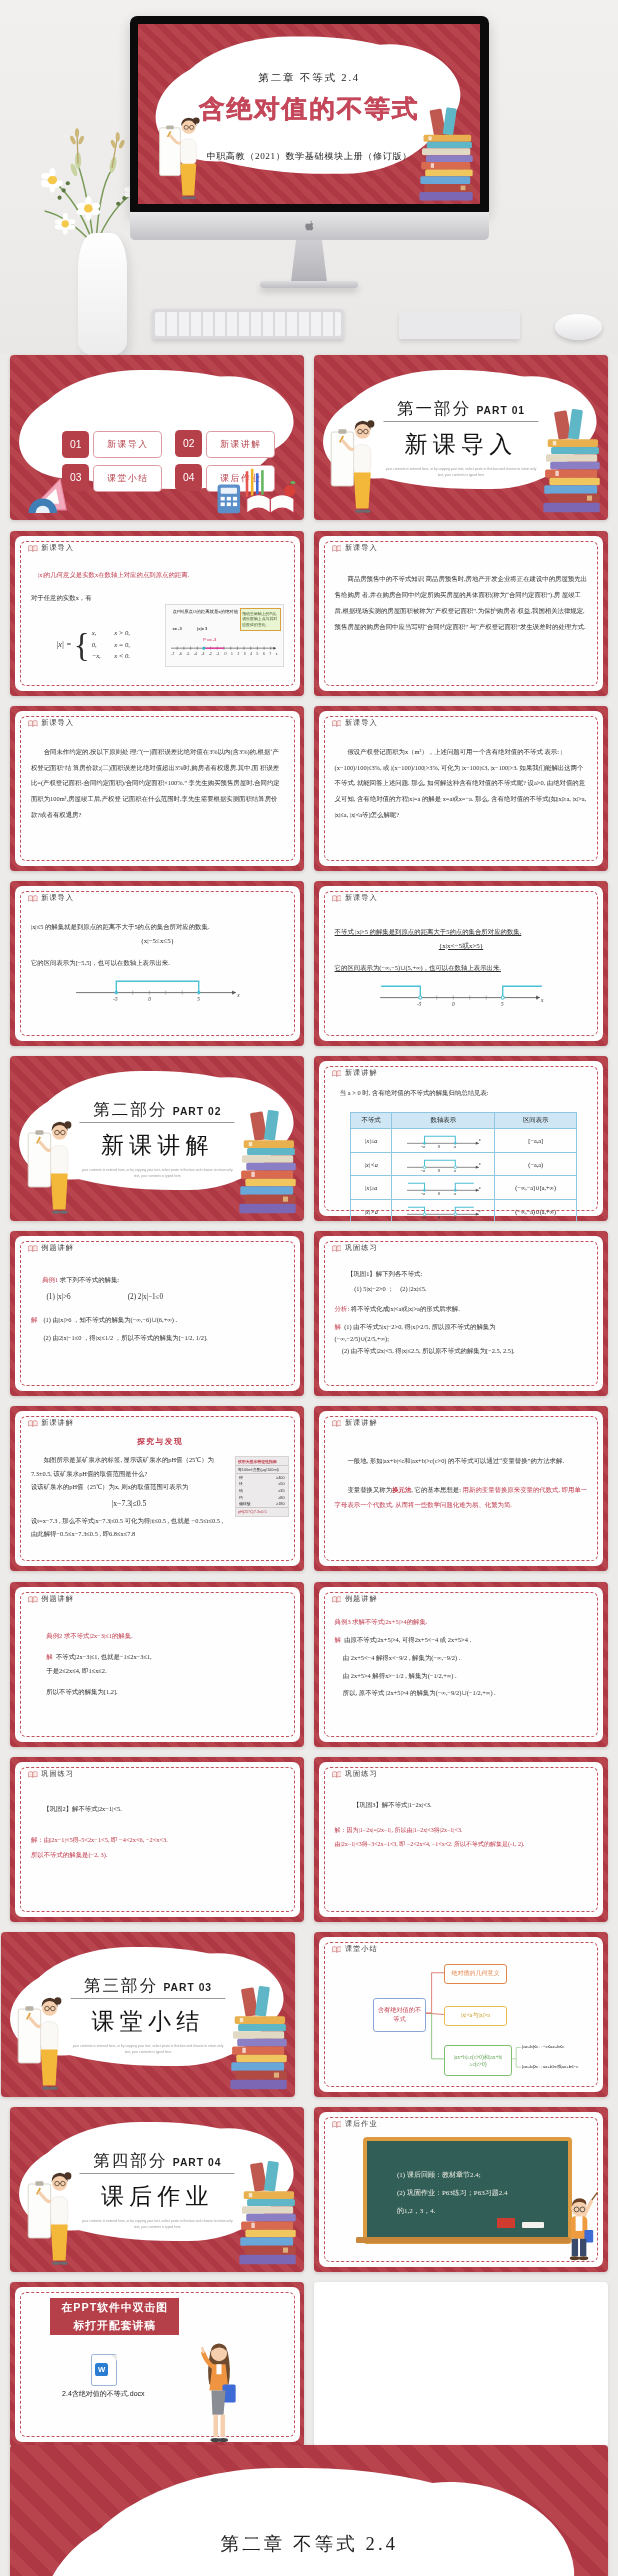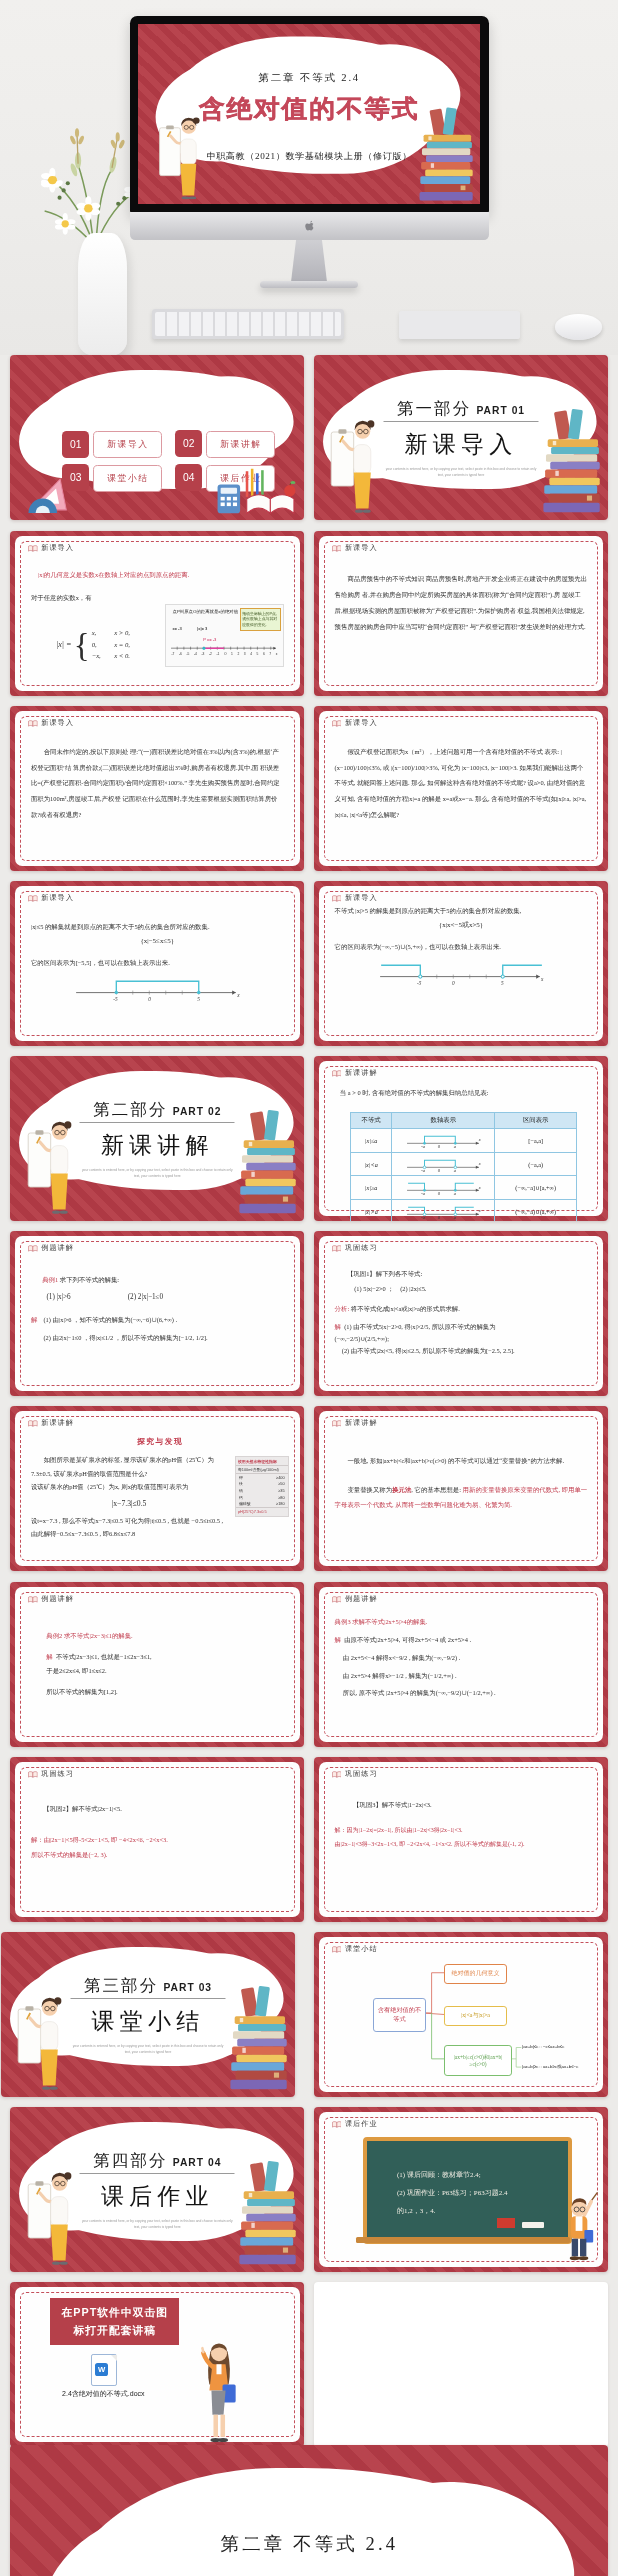--- a/index.html
+++ b/index.html
@@ -68,21 +68,21 @@
   
   .mbox{position:absolute;border-radius:3.1px;display:flex;align-items:center;justify-content:center;text-align:center;font-family:"Liberation Serif",serif;z-index:2;background:#fff;}
   
   .board{position:absolute;left:49px;top:30px;width:201px;height:99px;background:#315f58;border:4.6px solid #dd9a41;border-radius:4.1px;}
   .tray{position:absolute;left:42px;top:130px;width:214px;height:5.7px;background:#c9873a;border-radius:1.5px;}
   .chalk{position:absolute;left:30px;top:25px;right:46px;color:#f2eee4;font-size:7px;line-height:2.6;font-family:"Liberation Serif",serif;}
   .eraser{position:absolute;left:155px;top:81px;width:21.6px;height:5.7px;background:#f4f2ec;border-radius:1px;}
   .chalkbox{position:absolute;left:130px;top:77px;width:17.5px;height:9.8px;background:#cf3b2f;}
   .boy{position:absolute;right:3.1px;bottom:7.2px;width:49px;height:77px;z-index:2;}
   
-  .nbanner{position:absolute;left:40px;top:15.5px;width:129px;height:47px;background:#b5404a;color:#fff;font-size:10.8px;font-weight:bold;letter-spacing:1px;text-align:center;display:flex;align-items:center;justify-content:center;line-height:1.7;z-index:2;padding:0 7.2px;box-sizing:border-box;}
+  .nbanner{position:absolute;left:40px;top:15.5px;width:129px;height:37px;background:#b5404a;color:#fff;font-size:10.8px;font-weight:bold;letter-spacing:1px;text-align:center;display:flex;align-items:center;justify-content:center;line-height:1.7;z-index:2;padding:0 7.2px;box-sizing:border-box;}
   .docpage{position:absolute;left:81px;top:72px;width:24px;height:30px;background:#fff;border:0.8px solid #9db7d8;border-radius:2.1px;z-index:2;}
   .docpage:after{content:"";position:absolute;right:-0.5px;top:-0.5px;border-style:solid;border-width:0 6.7px 6.7px 0;border-color:transparent #ecebe9 transparent transparent;}
   .docw{position:absolute;left:3.1px;top:8.2px;width:12.4px;height:12.4px;background:#2b7cd3;border-radius:2.6px;color:#fff;font-size:7.7px;font-weight:bold;display:flex;align-items:center;justify-content:center;}
   .docname{position:absolute;left:44px;top:106px;width:98px;text-align:center;font-size:7px;color:#222;line-height:1.6;z-index:2;}
   .nteacher{position:absolute;left:178px;top:54px;width:62px;height:111px;z-index:2;}
   
   .applet{position:absolute;left:155px;top:73px;width:117px;height:61px;background:#fafafa;border:0.5px solid #dcdcdc;font-family:"Liberation Sans",sans-serif;}
   .applet .cap{position:absolute;left:6.2px;top:3.6px;width:70px;font-size:4.4px;color:#222;line-height:1.5;}
   .applet .note{position:absolute;right:2.6px;top:3.1px;width:36px;background:#e9f5d3;border:0.5px solid #d9a13e;font-size:3.9px;color:#39521d;padding:1.5px;line-height:1.5;}
   .applet .ticks{position:absolute;left:5.2px;top:47px;width:106px;font-size:3.3px;color:#333;display:flex;justify-content:space-between;}
@@ -513,21 +513,21 @@
 
 <article class="slide stripes" style="left:314px;top:881px;">
   <div class="cpanel"></div>
   <div class="cdash"></div>
   <div class="hdr">
       <svg viewBox="0 0 19 14" width="9.8" height="7.2">
         <use href="#sym-book-icon"></use>
       </svg>
       <span>新课导入</span>
     </div>
-  <div class="body" style="top:24px;">
+  <div class="body" style="top:45px;text-decoration:underline;">
     <div>不等式 |x|&gt;5 的解集是到原点的距离大于5的点的集合所对应的数集,</div>
     <div class="ctr" style="font-size:7px;">{x|x&lt;−5或x&gt;5}</div>
     <div style="margin-top:9.3px;">它的区间表示为(−∞,−5)∪(5,+∞)，也可以在数轴上表示出来.</div>
     <div class="nl">
       <svg width="170" height="30" viewBox="0 0 330 58">
         <line x1="8" y1="36" x2="318" y2="36" stroke="#555" stroke-width="1.6"></line>
         <path d="M318 36 l-7 -4 v8 Z" fill="#555"></path>
         <g stroke="#777" stroke-width="1">
             <line x1="118" y1="32" x2="118" y2="40"></line>
             <line x1="150" y1="32" x2="150" y2="40"></line>

